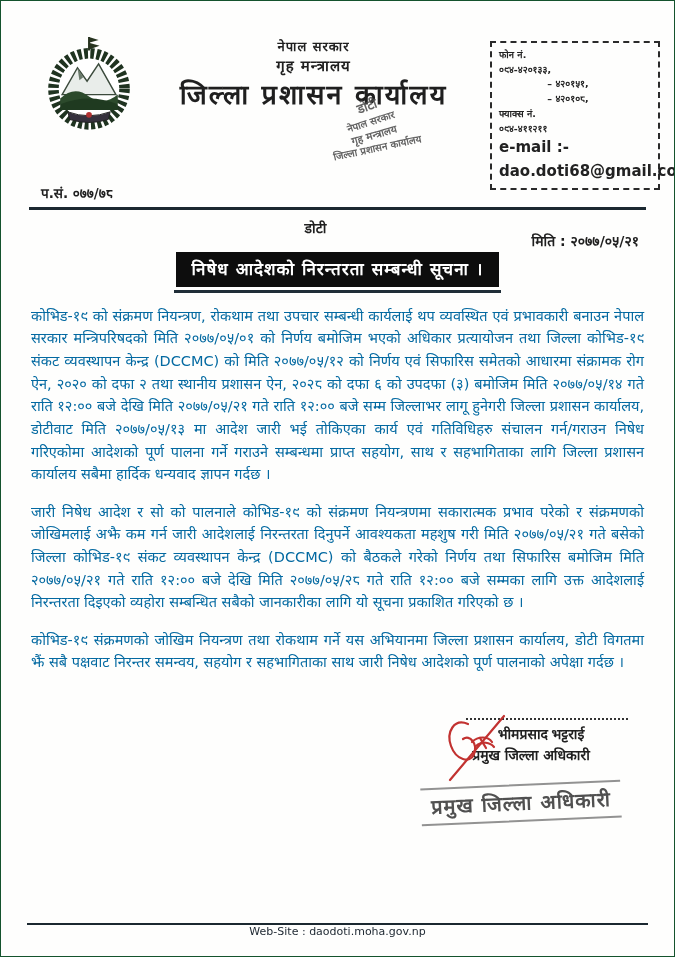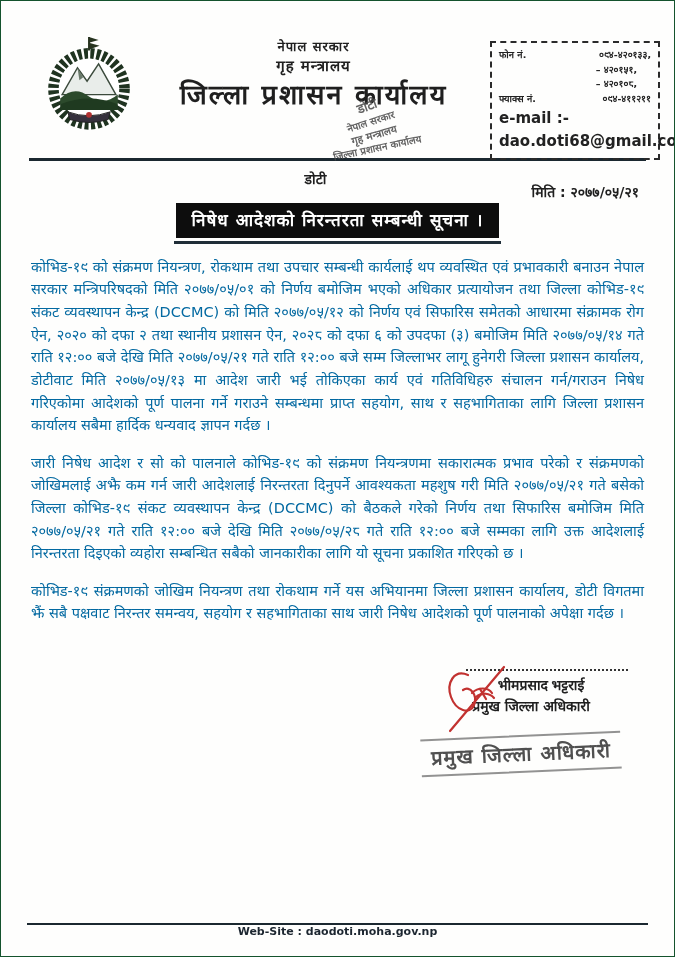--- a/index.html
+++ b/index.html
@@ -36,22 +36,22 @@
     width:170px;
     border:2px dashed #2a2a2a;
     padding:5px 7px;
     font-size:9.5px;
     font-weight:bold;
     line-height:1.55;
     color:#222;
     margin-top:6px;
     box-sizing:border-box;
   }
-  .contact-row{display:flex;justify-content:space-between;}
-  .contact-row.indent{justify-content:flex-end;padding-right:14px;}
+  .contact-row{display:flex;justify-content:space-between;flex-direction:column;}
+  .contact-row.indent{justify-content:flex-end;padding-right:14px;align-items:center;}
   .contact-email{font-size:15px;letter-spacing:0;}
   
   .ref-block{
     padding:0 0 0 40px;
     margin-top:-6px;
     font-size:13.5px;
     font-weight:bold;
     line-height:1.45;
   }
   
@@ -126,21 +126,21 @@
     letter-spacing:1px;
     transform:rotate(-2.5deg);
     border-top:2px solid rgba(70,70,70,.65);
     border-bottom:2px solid rgba(70,70,70,.65);
     padding:3px 10px 4px 10px;
     opacity:.9;
   }
   
   .footer{position:absolute;left:0;right:0;bottom:18px;}
   .footer-rule{margin:0 26px;height:2.5px;background:#1b2830;}
-  .footer-text{text-align:center;font-size:11px;font-weight:bold;color:#1c2630;}
+  .footer-text{text-align:center;font-size:11px;font-weight:normal;color:#1c2630;}
 </style>
 </head>
 <body>
 
 <div class="page">
 
   <div class="header">
     <div class="emblem">
       <svg viewBox="0 0 100 104" width="96" height="100" aria-hidden="true">
 
@@ -182,20 +182,21 @@
       </div>
       <div class="contact-row">
         <span>फ्याक्स नं.</span>
         <span>०९४-४११२११</span>
       </div>
       <div class="contact-email">e-mail :- dao.doti68@gmail.com</div>
     </div>
   </div>
 
   <div class="ref-block">
+    <div>प.सं.  ०७७/७८</div>
   </div>
 
   <div class="office-stamp">
     <div class="s1">डोटी</div>
     <div class="s2">नेपाल सरकार</div>
     <div class="s3">गृह मन्त्रालय</div>
     <div class="s4">जिल्ला प्रशासन कार्यालय</div>
   </div>
 
   <div class="rule"></div>

